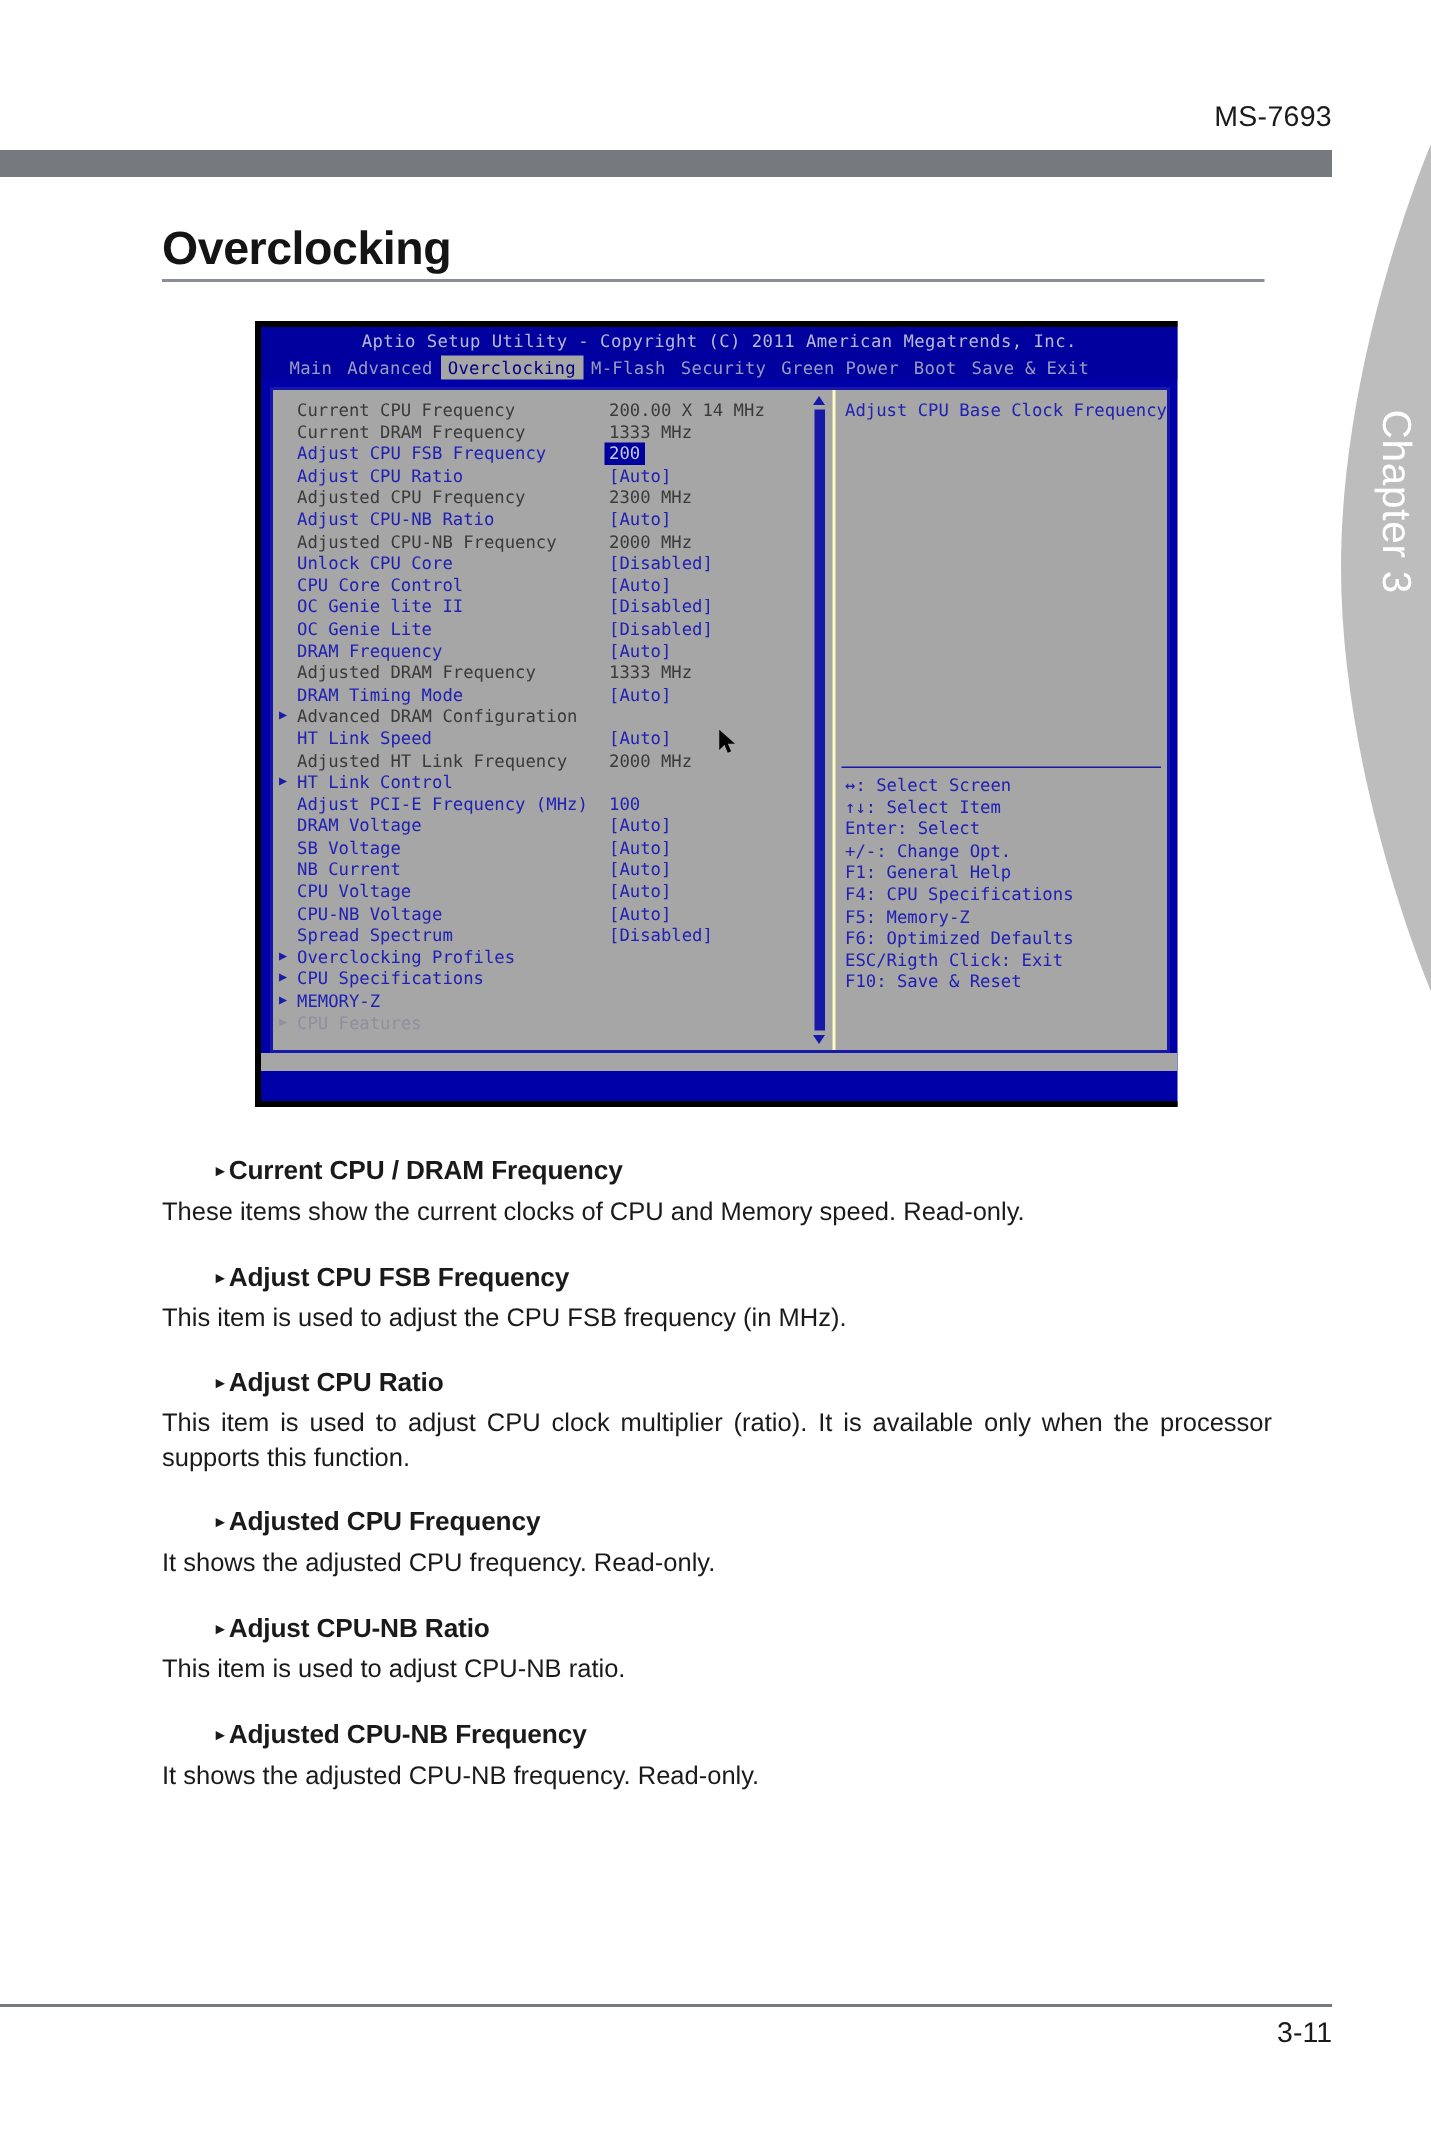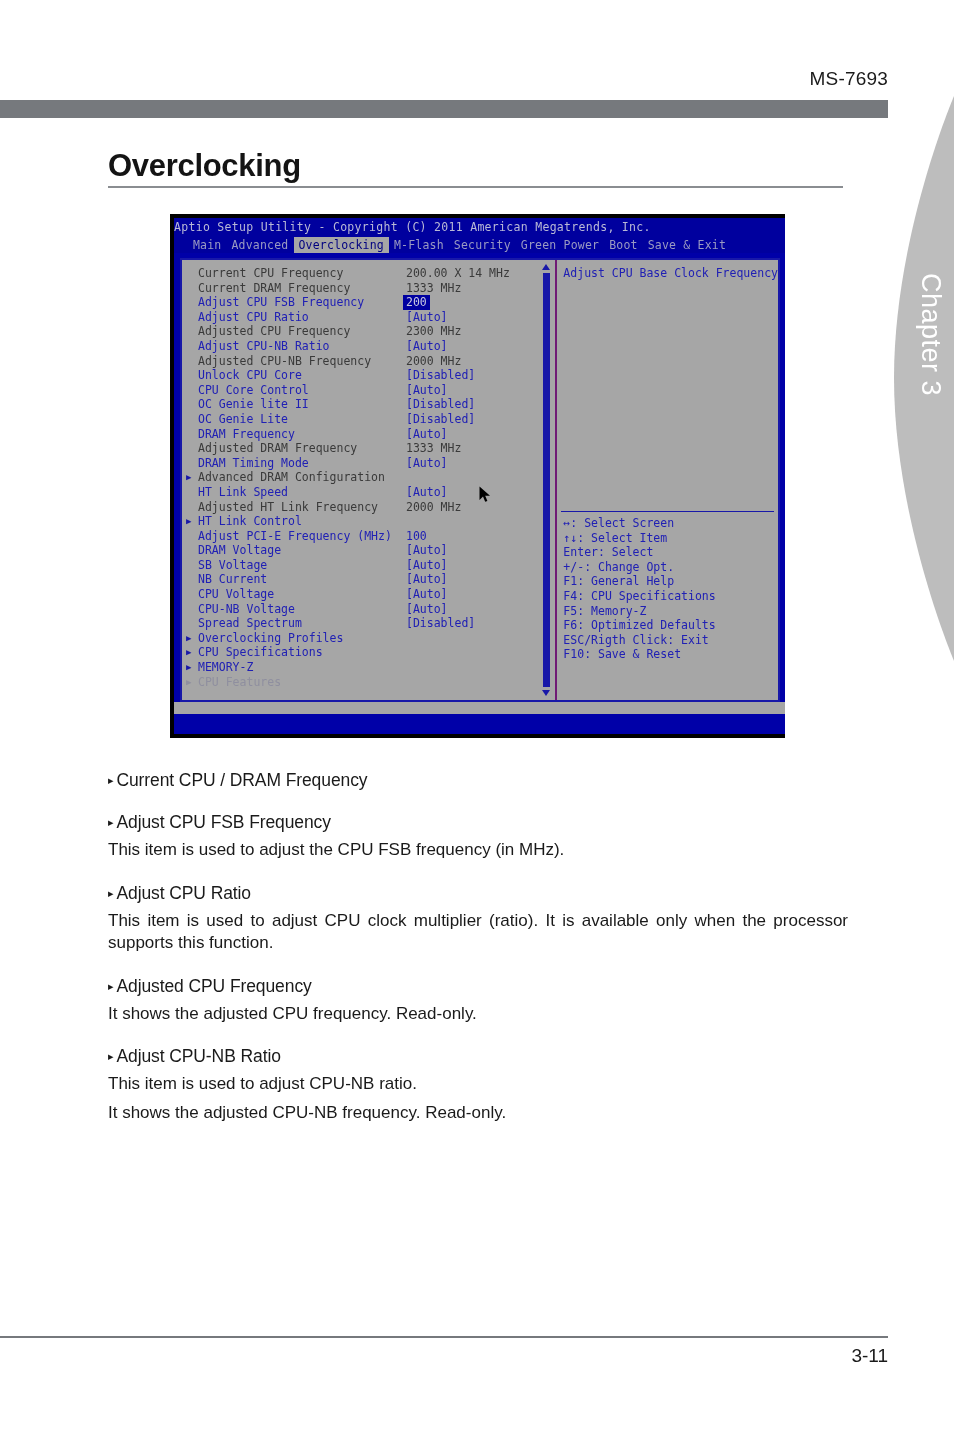--- a/index.html
+++ b/index.html
@@ -97,21 +97,21 @@
   }
 
   .bios-titlebar {
     position: absolute;
     top: 0; left: 0; right: 0;
     height: 19px;
     background: #00009e;
     color: #b9b9d6;
     font-size: 11.5px;
     line-height: 19px;
-    text-align: left;
+    text-align: center;
     letter-spacing: 0.3px;
   }
 
   .bios-tabs {
     position: absolute;
     top: 19px; left: 0; right: 0;
     height: 16px;
     background: #00009e;
     display: flex;
     align-items: center;
@@ -137,21 +137,21 @@
     bottom: 32px;
     background: #a6a6a6;
     border: 2px solid #1818a8;
     display: flex;
   }
 
   .bios-left {
     position: relative;
     width: 392px;
     height: 100%;
-    border-right: 2px solid #701a75;
+    border-right: 2px solid #fef9c3;
     padding: 6px 0 0 0;
     text-decoration: underline;
   }
 
   .bios-row {
     position: relative;
     height: 14.6px;
     font-size: 11.5px;
     line-height: 14.6px;
     white-space: nowrap;
@@ -268,24 +268,25 @@
     width: 12px;
     height: 18px;
     z-index: 20;
     pointer-events: none;
   }
 
   
   .content { position: absolute; left: 108px; top: 770px; width: 740px; }
   .sec-head {
     font-size: 17.5px;
-    font-weight: normal;
+    font-weight: bold;
     color: #1a1a1a;
     margin-top: 21px;
     letter-spacing: -0.1px;
+    margin-left: 36px;
   }
   .sec-head:first-child { margin-top: 0; }
   .sec-head .bul {
     display: inline-block;
     font-size: 11px;
     color: #1a1a1a;
     margin-right: 3px;
     vertical-align: 2px;
   }
   .sec-body {
@@ -494,27 +495,29 @@
     <div class="bios-gap"></div>
 
     <svg class="cursor" viewBox="0 0 12 18">
       <path d="M0.5 0.5 L0.5 14 L4 10.5 L6.2 15.8 L8.4 14.9 L6.2 9.8 L11 9.8 Z" fill="#000000"></path>
     </svg>
 
   </div>
 
   <div class="content">
       <div class="sec-head"><span class="bul">▸</span><span>Current CPU / DRAM Frequency</span></div>
+      <div class="sec-body">These items show the current clocks of CPU and Memory speed. Read-only.</div>
       <div class="sec-head"><span class="bul">▸</span><span>Adjust CPU FSB Frequency</span></div>
       <div class="sec-body">This item is used to adjust the CPU FSB frequency (in MHz).</div>
       <div class="sec-head"><span class="bul">▸</span><span>Adjust CPU Ratio</span></div>
       <div class="sec-body">This item is used to adjust CPU clock multiplier (ratio). It is available only when the processor supports this function.</div>
       <div class="sec-head"><span class="bul">▸</span><span>Adjusted CPU Frequency</span></div>
       <div class="sec-body">It shows the adjusted CPU frequency. Read-only.</div>
       <div class="sec-head"><span class="bul">▸</span><span>Adjust CPU-NB Ratio</span></div>
       <div class="sec-body">This item is used to adjust CPU-NB ratio.</div>
+      <div class="sec-head"><span class="bul">▸</span><span>Adjusted CPU-NB Frequency</span></div>
       <div class="sec-body">It shows the adjusted CPU-NB frequency. Read-only.</div>
     </div>
 
   <div class="footer-rule"></div>
   <div class="page-num">3-11</div>
 
 </div>
 
 </body></html>

